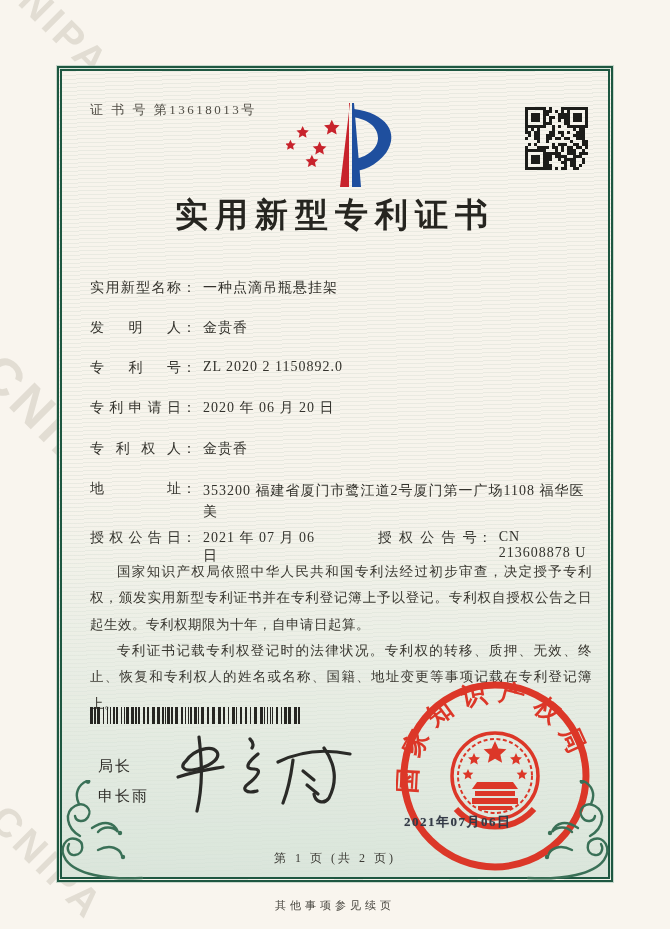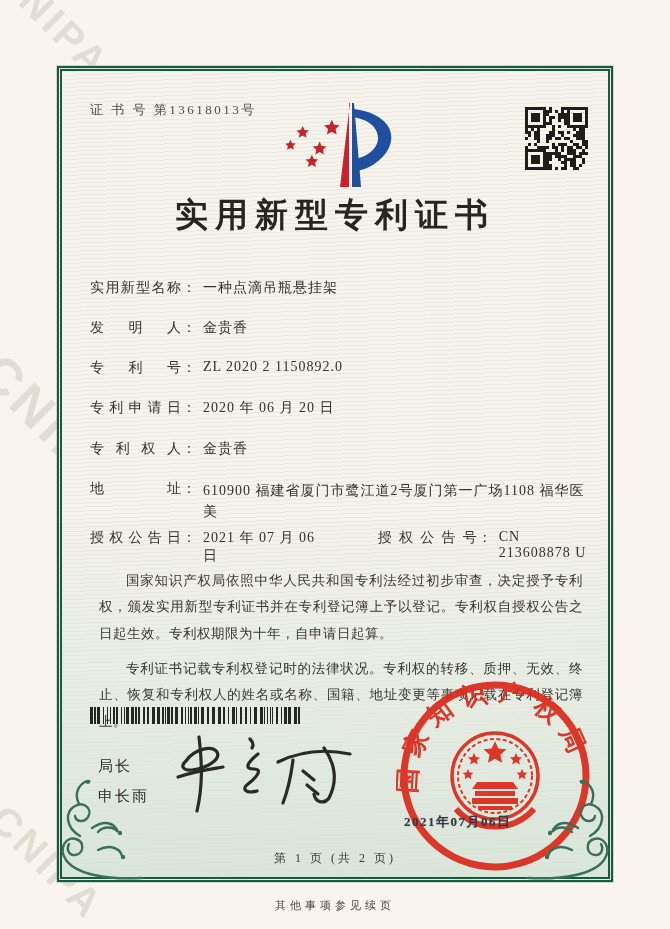--- a/index.html
+++ b/index.html
@@ -35,21 +35,21 @@
   .f-row{position:absolute;left:0;display:flex;align-items:flex-start;}
   .f-label{display:inline-block;width:92px;text-align:justify;text-align-last:justify;flex:none;color:#35342e;}
   .f-colon{flex:none;margin-right:6px;}
   .f-value{color:#33322c;}
   .addr .f-value{max-width:400px;line-height:1.5;}
   .grant2{margin-left:53px;display:flex;justify-content:space-between;}
   .grant2 .f-label{width:100px;}
 
   .paras{position:absolute;left:28px;top:488px;width:502px;font-size:13.5px;
     line-height:1.95;color:#3a3831;text-align:justify;letter-spacing:.5px;}
-  .paras p{margin:9px;text-indent:2em;}
+  .paras p{margin:0;text-indent:2em;}
 
   .barcode{position:absolute;left:28px;top:636px;width:210px;height:17px;}
 
   .issuer-role{position:absolute;left:36px;top:686px;font-size:15px;letter-spacing:2px;
     font-family:Liberation Sans, sans-serif;color:#2e2d28;}
   .issuer-name{position:absolute;left:36px;top:716px;font-size:15px;letter-spacing:2px;
     font-family:"Liberation Sans",sans-serif;color:#2e2d28;}
   .sig{position:absolute;left:104px;top:652px;}
 
   .seal{position:absolute;left:334px;top:606px;width:198px;height:198px;opacity:.93;}
@@ -369,21 +369,21 @@
         <span class="f-value">2020 年 06 月 20 日</span>
       </div>
       <div class="f-row" style="top:161px">
         <span class="f-label">专利权人</span>
           <span class="f-colon">：</span>
         <span class="f-value">金贵香</span>
       </div>
       <div class="f-row addr" style="top:201px">
         <span class="f-label">地址</span>
           <span class="f-colon">：</span>
-        <span class="f-value">610900 福建省厦门市鹭江道2号厦门第一广场1108 福华医美</span>
+        <span class="f-value">353200 福建省厦门市鹭江道2号厦门第一广场1108 福华医美</span>
       </div>
       <div class="f-row" style="top:250px">
         <span class="f-label">授权公告日</span>
           <span class="f-colon">：</span>
         <span class="f-value">2021 年 07 月 06 日</span>
         <span class="grant2">
           <span class="f-label">授权公告号</span>
             <span class="f-colon">：</span>
           <span class="f-value">CN 213608878 U</span>
         </span>

